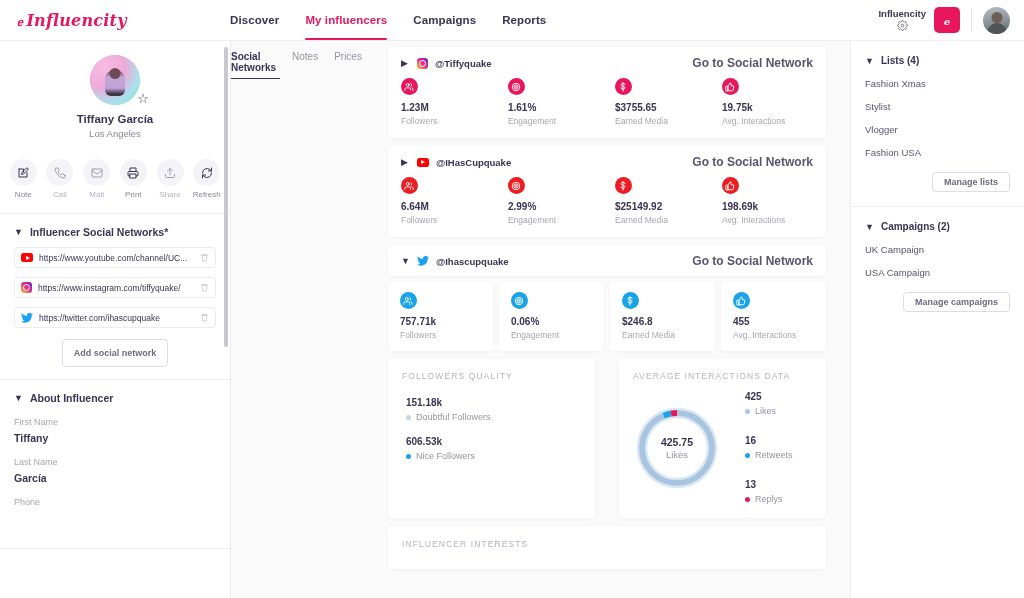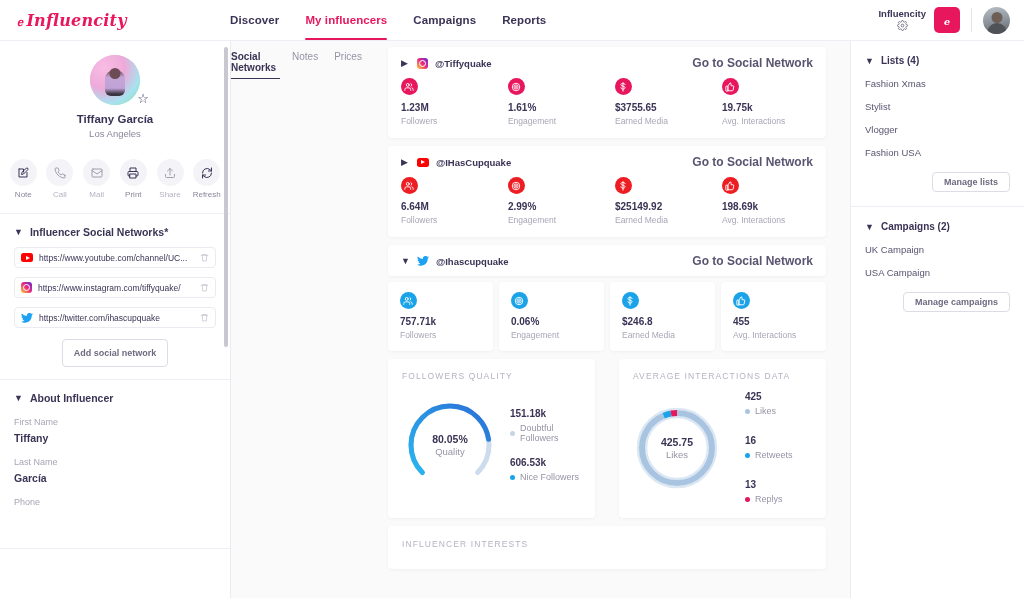--- a/index.html
+++ b/index.html
@@ -585,36 +585,20 @@
             <div class="sval">455</div>
             <div class="slab">Avg. Interactions</div>
           </div>
         </div>
 
         <div class="two-col">
 
           <div class="panel">
             <div class="panel-title">FOLLOWERS QUALITY</div>
             <div class="panel-body">
-              <div class="gauge-wrap">
-                <svg width="96" height="96" viewBox="0 0 96 96">
-                  <path id="fqTrack" d="M 20.4 75.6 A 39 39 0 1 1 75.6 75.6" fill="none" stroke="#cddced" stroke-width="5" stroke-linecap="round"></path>
-                  <path id="fqValue" d="M 20.4 75.6 A 39 39 0 1 1 75.6 75.6" fill="none" stroke="url(#fqGrad)" stroke-width="5" stroke-linecap="round" stroke-dasharray="183.74435424804688" stroke-dashoffset="36.65699867248535"></path>
-                  <defs>
-                    <linearGradient id="fqGrad" x1="0" y1="1" x2="1" y2="0">
-                      <stop offset="0%" stop-color="#29b6f0"></stop>
-                        <stop offset="100%" stop-color="#2b6fd6"></stop>
-                    </linearGradient>
-                  </defs>
-                </svg>
-                <div class="gauge-center">
-                  <div class="gv">80.05%</div>
-                  <div class="gl">Quality</div>
-                </div>
-              </div>
               <div class="legend">
                 <div class="leg-item">
                   <div class="lv">151.18k</div>
                   <div class="lr">
                     <span class="dot" style="background:#c6d4e3;"></span>
                     <span class="ln">Doubtful Followers</span>
                   </div>
                 </div>
                 <div class="leg-item">
                   <div class="lv">606.53k</div>

